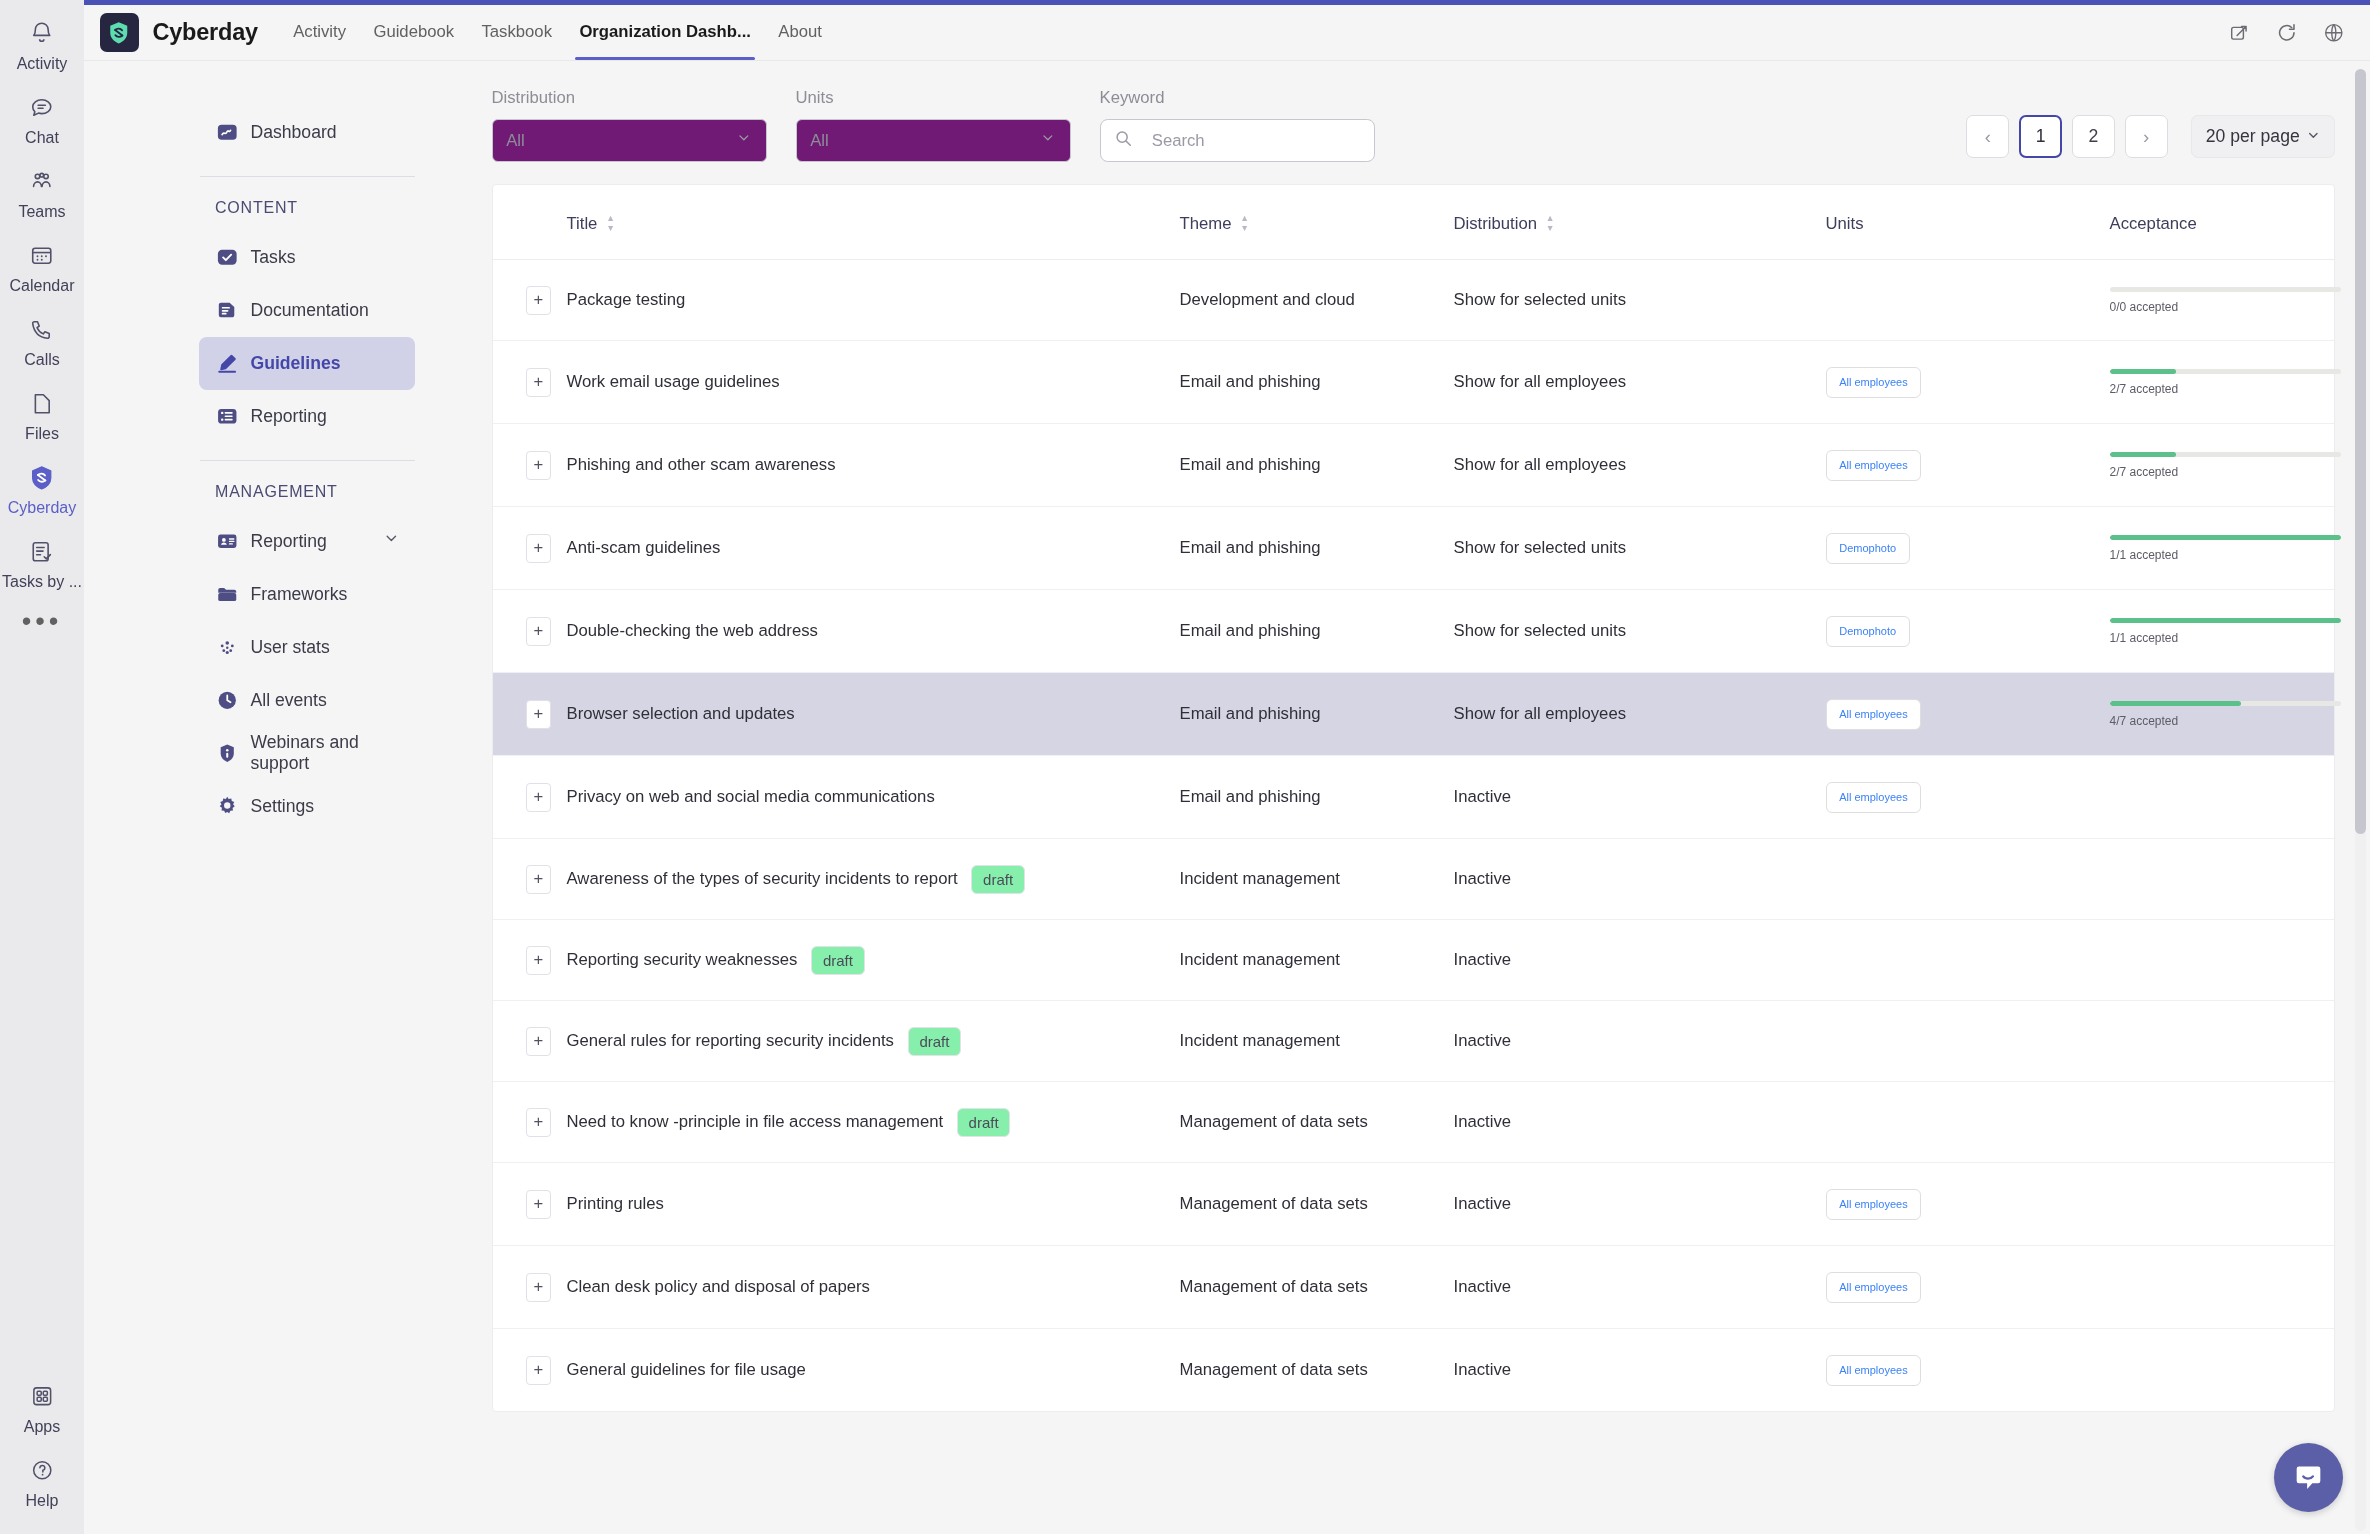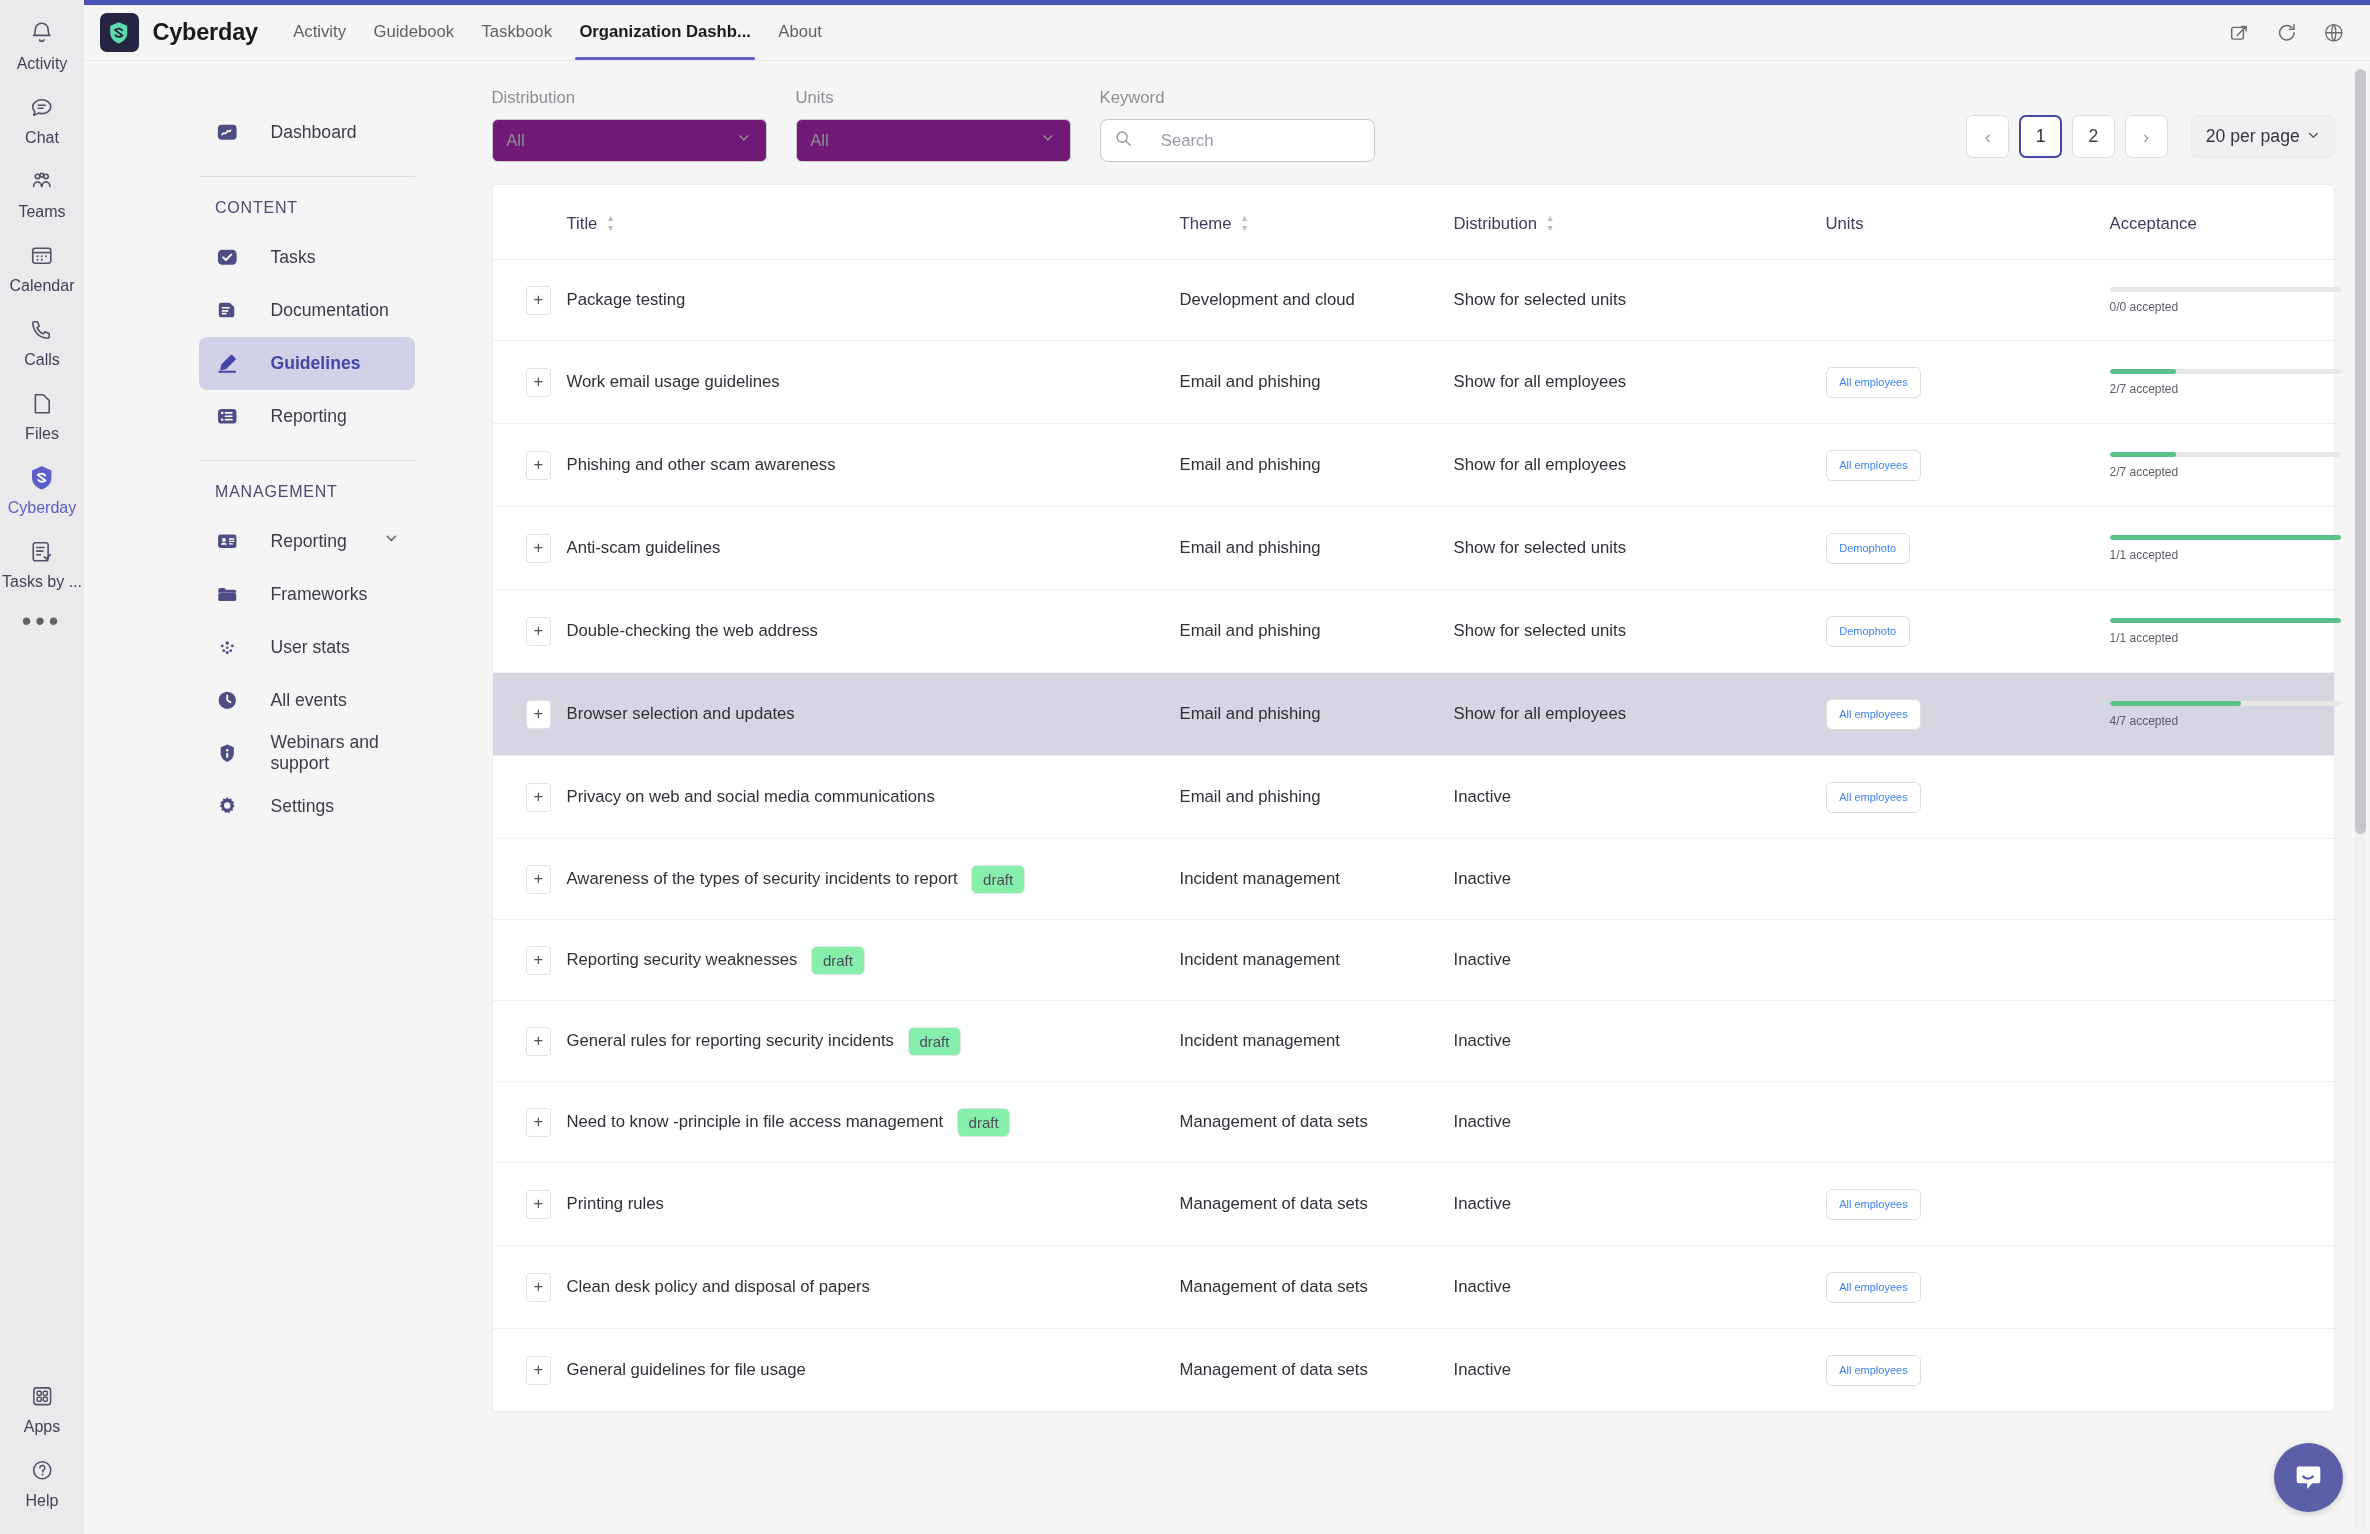--- a/index.html
+++ b/index.html
@@ -66,21 +66,21 @@
   
   .body { flex: 1; display: flex; min-height: 0; background: #ffffff; overflow: hidden; }
 
   
   .leftnav {
     width: 382px; flex: 0 0 382px; padding: 45px 0 0 0;
     background: #f5f5f5; border-right: 0px solid transparent;
   }
   .nav-inner { padding: 0 51px 0 131px; }
   .navitem {
-    display: flex; align-items: center; gap: 32px;
+    display: flex; align-items: center; gap: 12px;
     height: 53px; border-radius: 7.8px; padding: 0 15.7px;
     color: #3b3b49; font-size: 17.6px; cursor: pointer; margin-left: -15.7px;
   }
   .navitem.active { background: #d1d1e8; color: #4447a8; font-weight: bold; }
   .navitem .nico { width: 23.5px; height: 23.5px; flex: 0 0 23.5px; display: flex; align-items: center; justify-content: center;}
   .nav-sep { height: 1px; background: #dddde3; margin: 16.7px 51px 16.7px 116px; }
   .nav-section {
     font-size: 16px; color: #4a4a73; letter-spacing: 0.8px;
     padding: 5.9px 0 13.7px 0; margin-left: 0px;
   }
@@ -91,21 +91,21 @@
   .toolbar { display: flex; align-items: flex-end; padding: 27.4px 35px 0 25.5px; background: #f5f5f5; }
   .field { margin-right: 29px; }
   .field-label { font-size: 16.7px; color: #8d8d96; margin-bottom: 10.8px; }
   .select {
     width: 275px; height: 43px; background: #701a75; border: 1px solid #c7c7cf; border-radius: 5.9px;
     display: flex; align-items: center; padding: 0 13.7px; font-size: 16.7px; color: #8d8d96; cursor: pointer;
   }
   .select .chev { margin-left: auto; color: #9a9aa5; }
   .searchbox {
     width: 275px; height: 43px; background: #fff; border: 1px solid #c7c7cf; border-radius: 7.8px;
-    display: flex; align-items: center; padding: 0 13.7px; gap: 28px; cursor: text;
+    display: flex; align-items: center; padding: 0 13.7px; gap: 19px; cursor: text;
   }
   .searchbox input {
     border: 0; outline: 0; font-size: 16.7px; color: #5b5b64; width: 100%;
     font-family: "Liberation Sans", sans-serif; background: transparent;
   }
   .searchbox input::placeholder { color: #9a9aa5; }
 
   .pager { margin-left: auto; display: flex; align-items: center; gap: 9.8px; padding-bottom: 3.9px; }
   .pbtn {
     min-width: 43px; height: 43px; border: 1px solid #dcdce2; border-radius: 6.9px;

